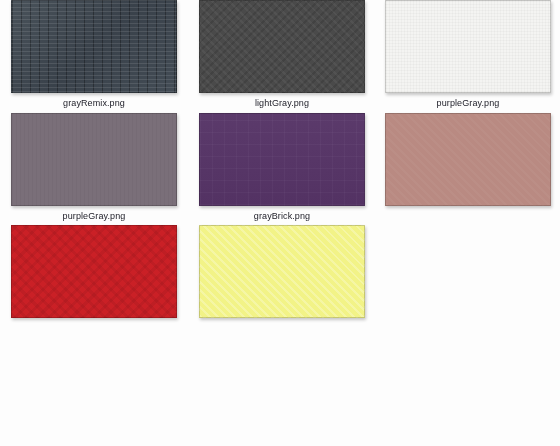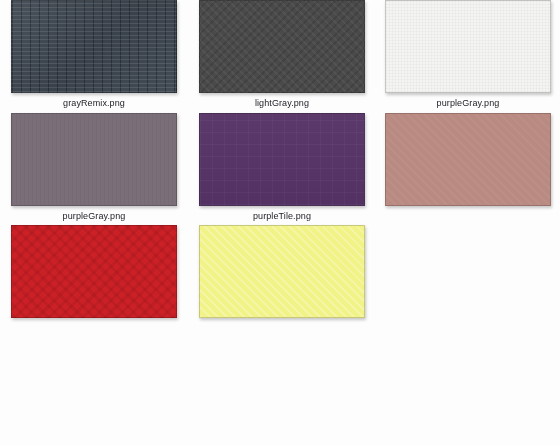--- a/index.html
+++ b/index.html
@@ -199,21 +199,21 @@
     <div class="cell">
       <div class="thumb-wrap">
         <div class="thumb tex-purpleGray"></div>
       </div>
       <div class="caption">purpleGray.png</div>
     </div>
     <div class="cell">
       <div class="thumb-wrap">
         <div class="thumb tex-purpleTile"></div>
       </div>
-      <div class="caption">purpleTile.png</div>
+      <div class="caption">grayBrick.png</div>
     </div>
     <div class="cell">
       <div class="thumb-wrap">
         <div class="thumb tex-rose"></div>
       </div>
       <div class="caption"></div>
     </div>
     <div class="cell">
       <div class="thumb-wrap">
         <div class="thumb tex-red"></div>

